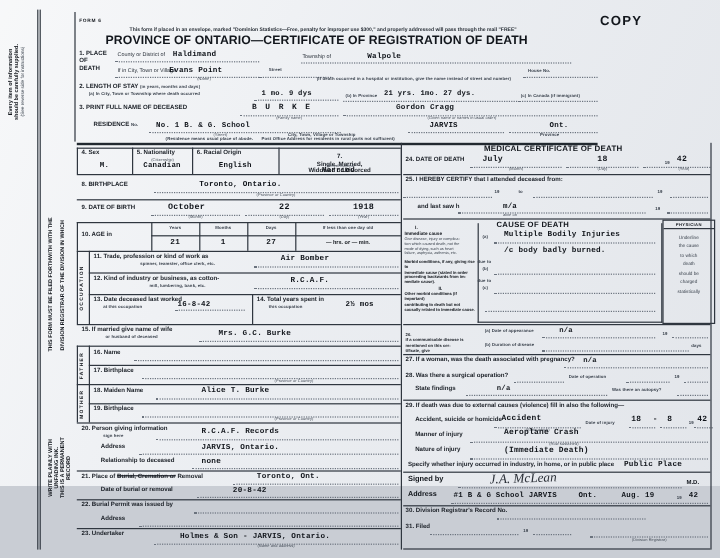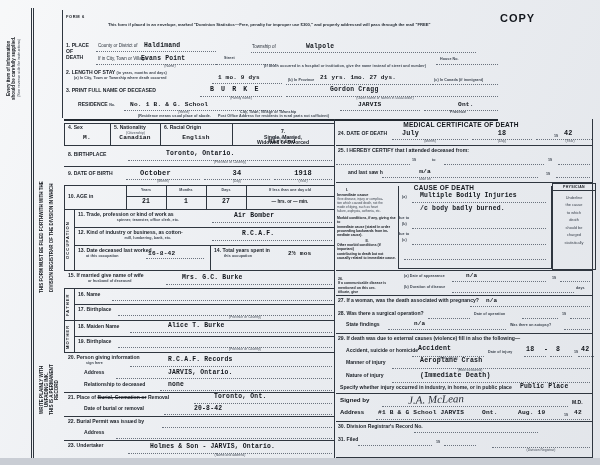--- a/index.html
+++ b/index.html
@@ -3,21 +3,21 @@
 <meta charset="utf-8">
 <style>
   html,body{margin:0;padding:0;}
   body{
     width:600px;height:465px;
     background:#c9cdd4;
     font-family:"Liberation Sans", sans-serif;
     overflow:hidden;
   }
   #sheet{
-    position:relative;width:600px;height:458px;
+    position:relative;width:600px;height:405px;
     background:#eef0f3;
     background-image:
       linear-gradient(115deg, rgba(255,255,255,.55) 0%, rgba(228,232,238,.25) 45%, rgba(205,210,218,.35) 100%);
     color:#12161c;
   }
   
   .vt{ writing-mode:vertical-rl; transform:rotate(180deg); white-space:pre-line;
        text-align:center; line-height:1.08; }
   .bold{font-weight:bold;}
   .hw{ font-family:"Liberation Mono", monospace; font-weight:bold; color:#11151b;
@@ -67,20 +67,21 @@
 UNFADING INK.</div>
   <div class="abs vt bold" id="vstrip6">THIS IS A PERMANENT
 RECORD</div>
 
   <div class="vrule" style="left:31px;top:8px;height:450px;"></div>
   <div class="vrule" style="left:33px;top:8px;height:450px;"></div>
 
   <div class="abs" id="formno">FORM 6</div>
   <div class="abs" id="copy">COPY</div>
   <div class="abs" id="envline">This form if placed in an envelope, marked "Dominion Statistics—Free, penalty for improper use $300," and properly addressed will pass through the mail "FREE"</div>
+  <div class="abs" id="title">PROVINCE OF ONTARIO—CERTIFICATE OF REGISTRATION OF DEATH</div>
 
   <div class="vrule" style="left:62px;top:10px;height:108px;"></div>
 
   <div class="abs lbl" style="left:66px;top:43px;width:26px;">
     <span>1.</span>
     <span style="white-space:pre-line;">PLACE
 OF
 DEATH</span>
   </div>
   <div class="abs" style="left:98px;top:43px;font-size:4.5px;color:#2a313a;">County or District of</div>
@@ -198,21 +199,21 @@
 
   <div class="abs lbl" style="left:68px;top:171px;">
     <span>9.</span>
     <span>DATE OF BIRTH</span>
   </div>
   <div class="abs dl" style="left:126px;top:178px;width:74px;height:1px;"></div>
   <div class="abs hw" style="left:140px;top:169px;font-size:7px;">October</div>
   <div class="abs tiny2 ctr" style="left:126px;top:179px;width:74px;">(Month)</div>
 
   <div class="abs dl" style="left:204px;top:178px;width:66px;height:1px;"></div>
-  <div class="abs hw ctr" style="left:204px;top:169px;width:66px;font-size:7px;">34</div>
+  <div class="abs hw ctr" style="left:204px;top:169px;width:66px;font-size:7px;">22</div>
   <div class="abs tiny2 ctr" style="left:204px;top:179px;width:66px;">(Day)</div>
 
   <div class="abs dl" style="left:274px;top:178px;width:58px;height:1px;"></div>
   <div class="abs hw ctr" style="left:274px;top:169px;width:58px;font-size:7px;">1918</div>
   <div class="abs tiny2 ctr" style="left:274px;top:179px;width:58px;">(Year)</div>
 
   <div class="hrule" style="left:64px;top:185px;width:270px;"></div>
   <div class="hrule" style="left:126px;top:196px;width:208px;"></div>
   <div class="hrule" style="left:64px;top:209px;width:270px;"></div>
   <div class="vrule" style="left:64px;top:185px;height:24px;"></div>

